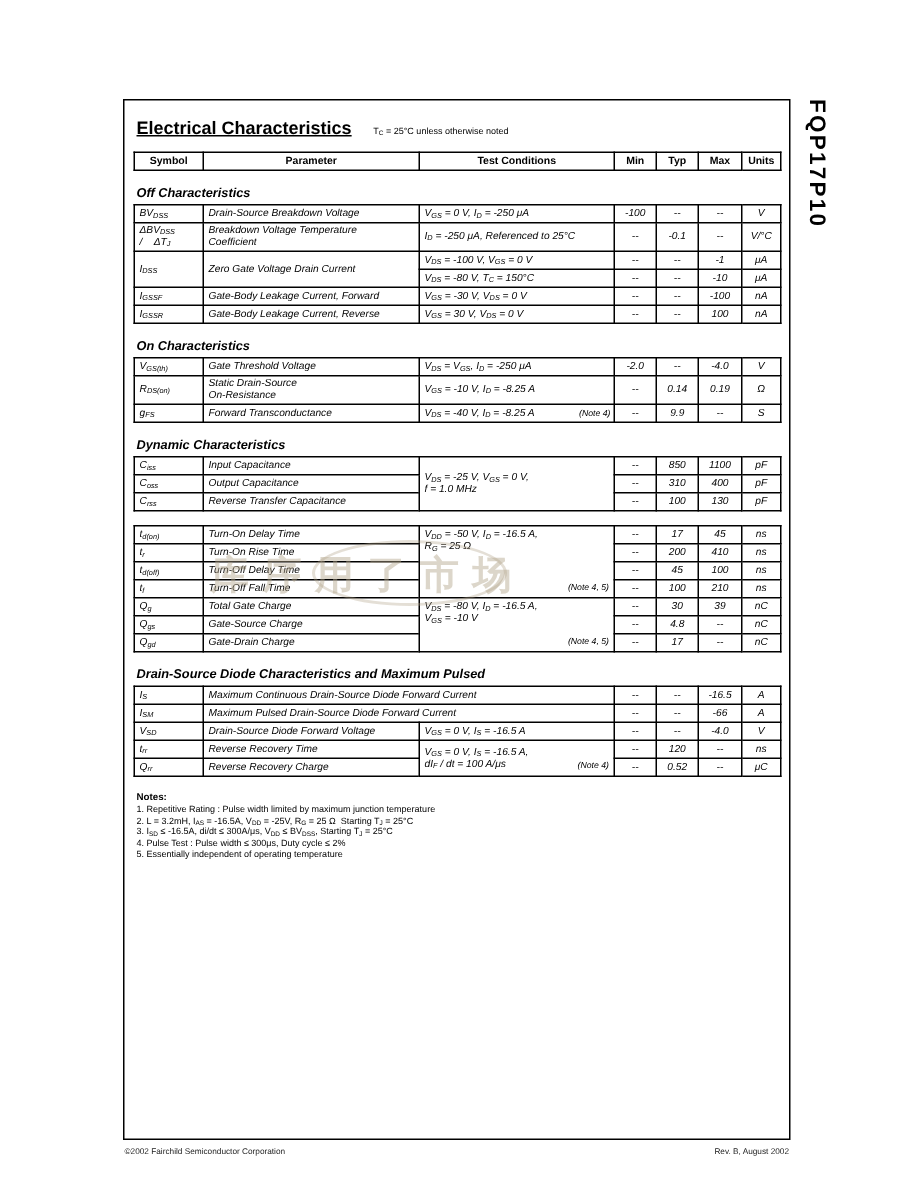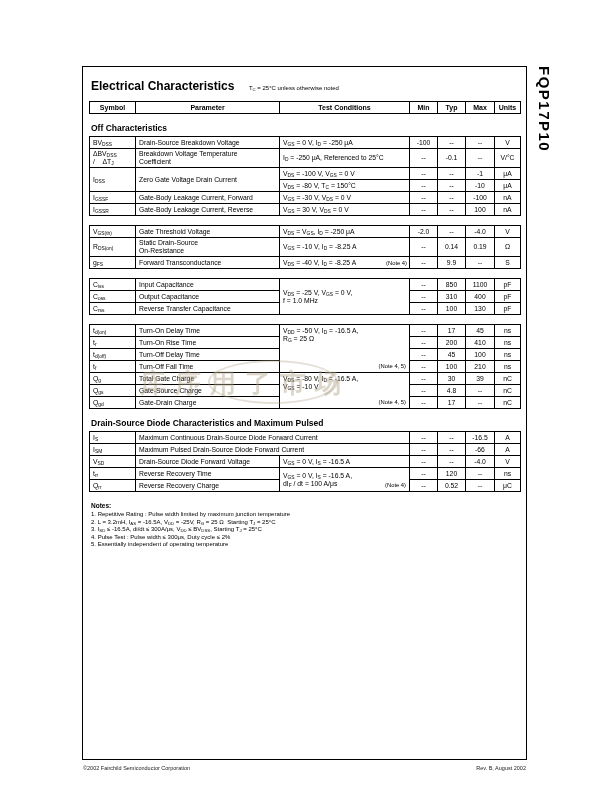--- a/index.html
+++ b/index.html
@@ -4,33 +4,33 @@
 <style>
   * { margin:0; padding:0; box-sizing:border-box; }
   html,body { background:#fff; }
   body { width:612px; height:792px; font-family:"Liberation Sans", sans-serif; color:#000; position:relative; }
   .page { position:absolute; inset:0; width:612px; height:792px; background:#ffffff; overflow:hidden; }
   .frame { position:absolute; left:82px; top:66px; width:445px; height:694px; border:1px solid #000; padding:7px 6px; overflow:hidden; }
   .part-vert { position:absolute; left:536px; top:66px; font-size:15px; font-weight:bold; writing-mode:vertical-rl; letter-spacing:1.5px; }
   .watermark { position:absolute; left:140px; top:366px; font-size:26px; font-weight:bold; letter-spacing:9px; color:rgba(178,164,138,0.45); z-index:3; pointer-events:none; }
   .wm-ellipse { position:absolute; left:208px; top:360px; width:130px; height:44px; border:2px solid rgba(178,164,138,0.35); border-radius:50%; z-index:3; pointer-events:none; }
   .title-row { margin:2px 0 7px 2px; }
-  .doc-title { font-size:12px; font-weight:bold; }
+  .doc-title { font-size:12px; font-weight:bold;text-decoration:underline; }
   .title-note { font-size:6px; margin-left:10px; }
   .ec-table { border-collapse:collapse; table-layout:fixed; width:431px; background:#fff; }
   .ec-table th, .ec-table td { border:1px solid #000; font-size:6.8px; line-height:8px; padding:1px 2px; height:12px; vertical-align:middle; overflow:hidden; }
   .ec-table th { font-weight:bold; text-align:center; font-size:7px; }
   td.sym, td.par, td.cond { text-align:left; padding-left:3px; }
   td.cond { position:relative; }
   td.vtop { vertical-align:top; padding-top:2px; }
   td.num, td.unit { text-align:center; }
   sub { font-size:0.72em; vertical-align:-0.25em; line-height:0; }
   .nref { float:right; font-size:5.8px; margin-left:4px; }
   .nrefb { position:absolute; right:3px; bottom:2px; font-size:5.8px; }
-  .section { margin-top:9px; }
+  .section { margin-top:9px;font-style:italic; }
   .section-title { font-size:8.5px; font-weight:bold; margin:0 0 3px 2px; }
   .notes { margin-top:10px; margin-left:2px; }
   .notes-title { font-size:6.5px; font-weight:bold; margin-bottom:2px; }
   .note-line { font-size:6px; line-height:7.5px; }
   .footer-left { position:absolute; left:83px; top:765px; font-size:5.5px; color:#222; }
   .footer-right { position:absolute; right:86px; top:765px; font-size:5.5px; color:#222; }
 </style>
 </head>
 <body>
 
@@ -134,20 +134,21 @@
                 <td class="cond">V<sub>GS</sub> = 30 V, V<sub>DS</sub> = 0 V</td>
                 <td class="num">--</td>
                 <td class="num">--</td>
                 <td class="num">100</td>
                 <td class="unit">nA</td>
               </tr>
             </tbody>
           </table>
         </div>
         <div class="section">
+          <div class="section-title">On Characteristics</div>
           <table class="ec-table">
             <colgroup>
               <col style="width: 46px;">
               <col style="width: 144px;">
               <col style="width: 130px;">
               <col style="width: 28px;">
               <col style="width: 28px;">
               <col style="width: 29px;">
               <col style="width: 26px;">
             </colgroup>
@@ -176,20 +177,21 @@
                 <td class="cond">V<sub>DS</sub> = -40 V, I<sub>D</sub> = -8.25 A <span class="nref">(Note 4)</span></td>
                 <td class="num">--</td>
                 <td class="num">9.9</td>
                 <td class="num">--</td>
                 <td class="unit">S</td>
               </tr>
             </tbody>
           </table>
         </div>
         <div class="section">
+          <div class="section-title">Dynamic Characteristics</div>
           <table class="ec-table">
             <colgroup>
               <col style="width: 46px;">
               <col style="width: 144px;">
               <col style="width: 130px;">
               <col style="width: 28px;">
               <col style="width: 28px;">
               <col style="width: 29px;">
               <col style="width: 26px;">
             </colgroup>

